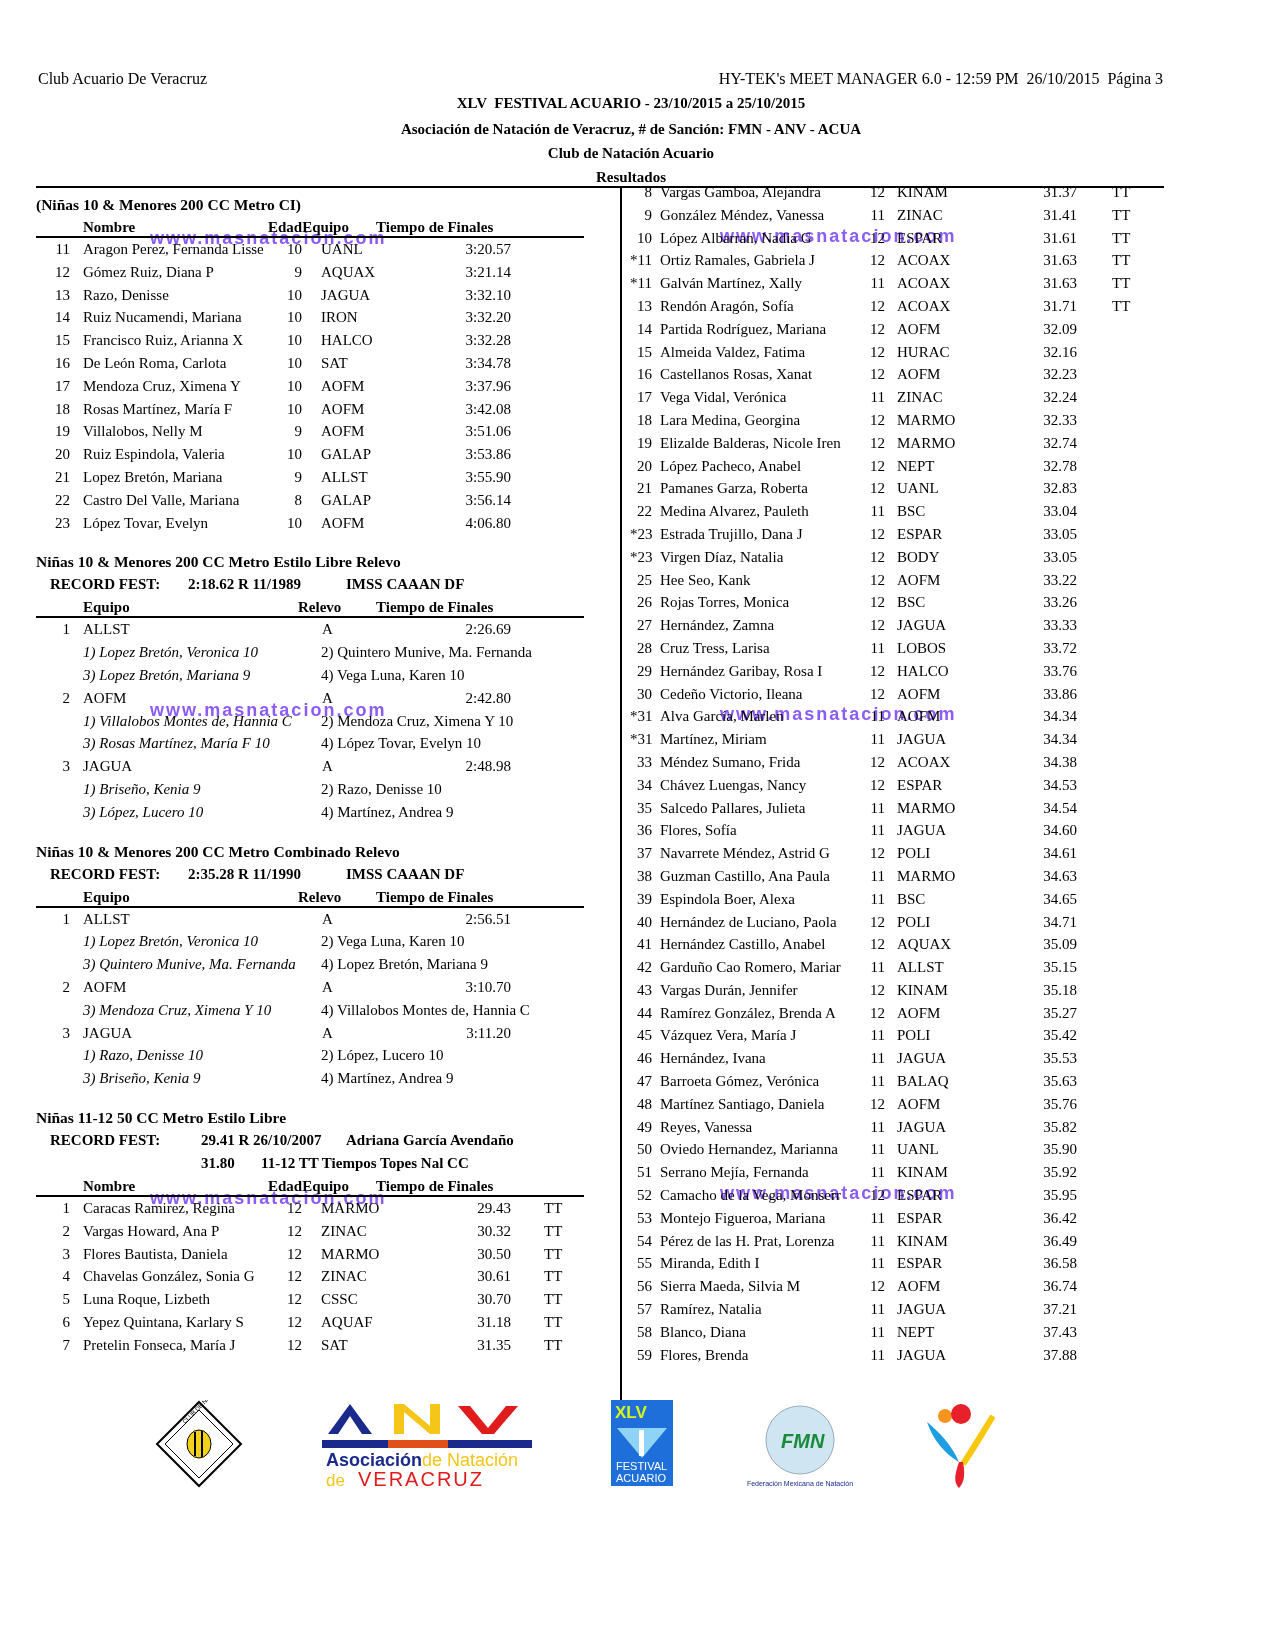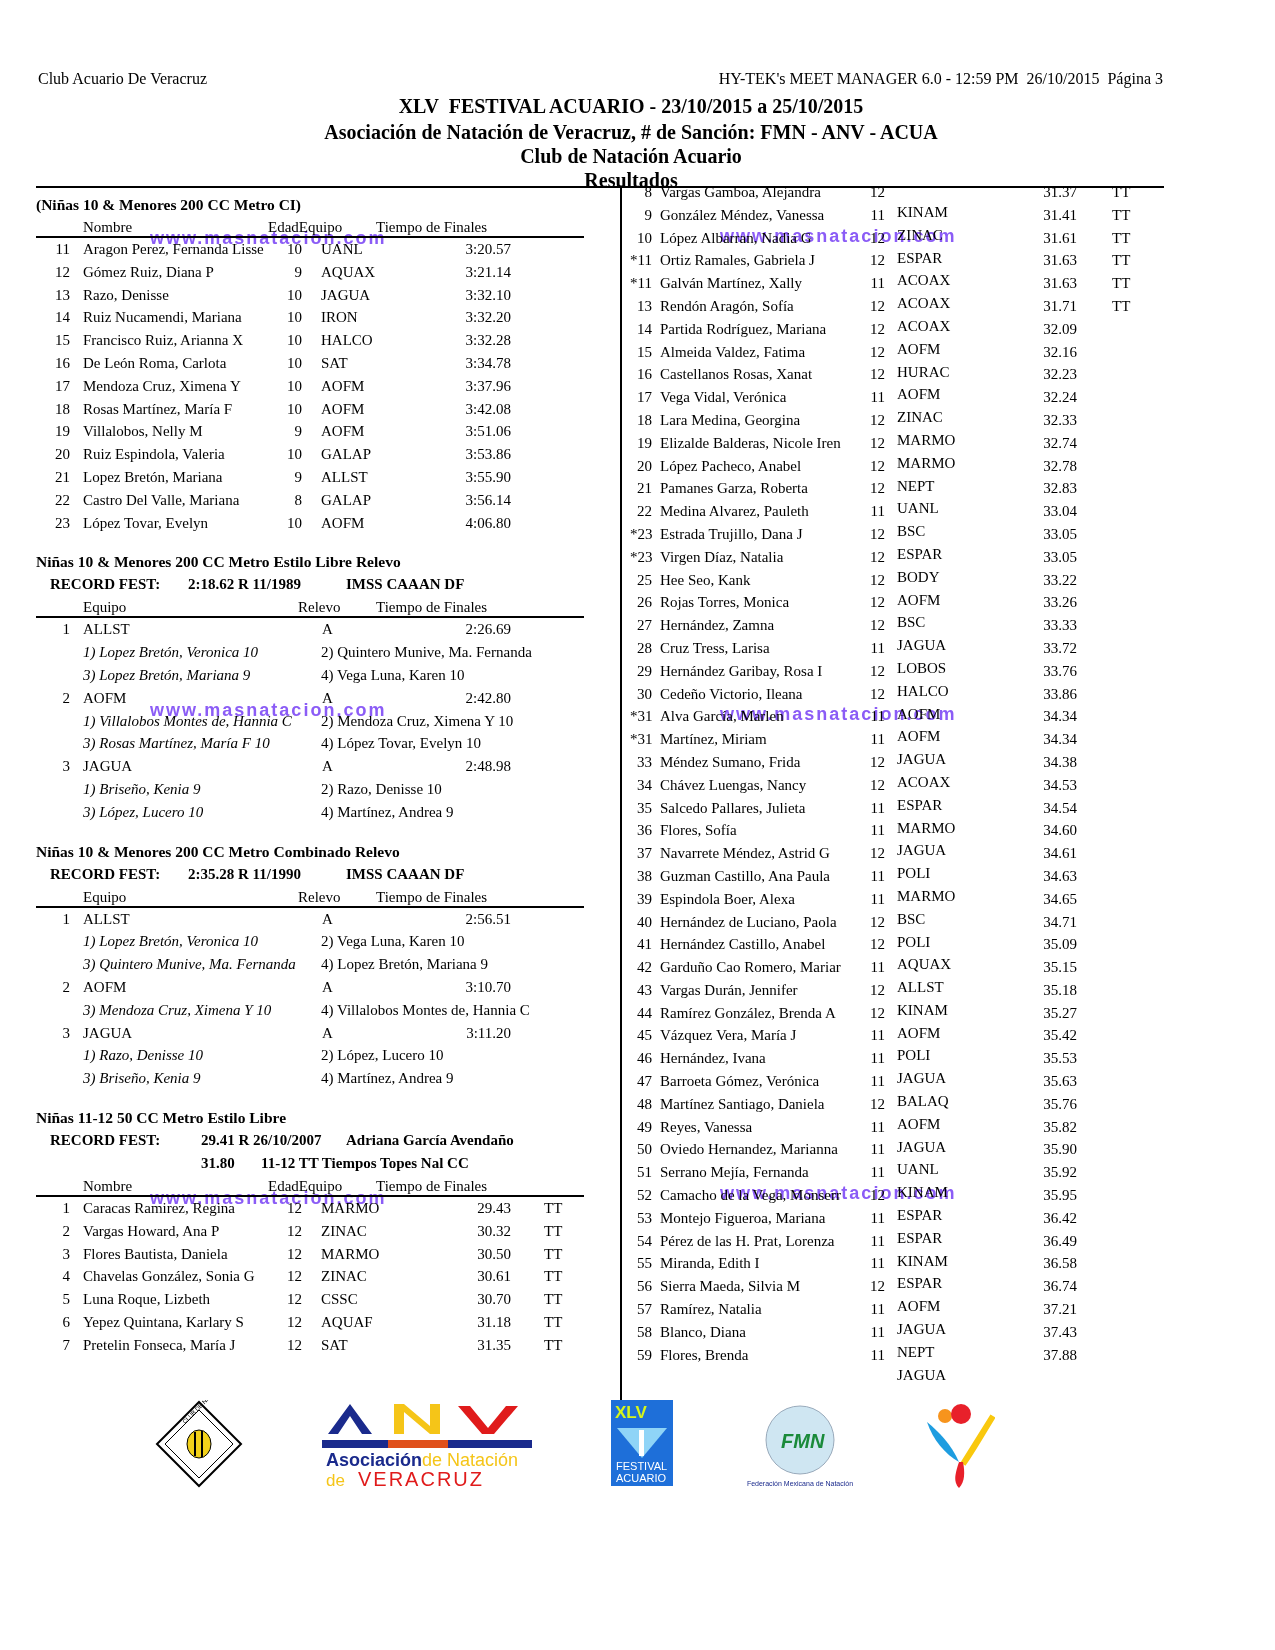--- a/index.html
+++ b/index.html
@@ -1,51 +1,51 @@
 <!DOCTYPE html>
 <html><head>
 <meta charset="utf-8">
 <style>
   * { box-sizing: border-box; margin: 0; padding: 0; }
   html, body { width: 1275px; height: 1650px; background: #ffffff; }
   body { position: relative; font-family: "Liberation Serif", "DejaVu Serif", serif; color: #000; font-size: 15px; }
 
   .hdr-left { position: absolute; left: 38px; top: 70px; font-size: 16px; }
   .hdr-right { position: absolute; right: 112px; top: 70px; font-size: 16px; white-space: pre; }
-  .title { position: absolute; left: 0; width: 1275px; text-align: center; font-weight: bold; font-size: 20px; white-space: pre; }
+  .title { position: absolute; left: 0; width: 1275px; text-align: center; font-weight: bold; font-size: 15px; white-space: pre; }
   .t1 { top: 95px; left: 0; width: 1262px; }
   .t2 { top: 121px; left: 0; width: 1262px; }
   .t3 { top: 145px; left: 0; width: 1262px; }
   .t4 { top: 169px; left: 0; width: 1262px; }
   .top-rule { position: absolute; left: 36px; top: 186px; width: 1128px; height: 2px; background: #000; }
   .col-divider { position: absolute; left: 620px; top: 188px; width: 2px; height: 1262px; background: #000; }
 
   .col { position: absolute; }
   .col-left { left: 36px; top: 187px; width: 548px; }
   .col-right { left: 630px; top: 181px; width: 540px; }
 
   .ev-title { font-weight: bold; font-size: 15.5px; height: 23px; line-height: 23px; white-space: nowrap; margin-top: 6px; }
   .rec { font-weight: bold; height: 23px; line-height: 23px; position: relative; white-space: nowrap; }
   .rec span { position: absolute; }
-  .colhdr { font-weight: normal; height: 22px; line-height: 22px; position: relative; border-bottom: 2px solid #000; }
+  .colhdr { font-weight: bold; height: 22px; line-height: 22px; position: relative; border-bottom: 2px solid #000; }
   .colhdr span { position: absolute; white-space: nowrap; }
 
   .row { height: 22.8px; line-height: 22.8px; position: relative; white-space: nowrap; }
   .row span { position: absolute; }
   .c-place { width: 34px; text-align: right; left: 0; }
   .c-name { left: 47px; width: 190px; overflow: hidden; }
   .c-age { left: 242px; width: 24px; text-align: right; }
   .c-team { left: 285px; }
   .c-time { left: 400px; width: 75px; text-align: right; }
   .c-tt { left: 508px; }
 
   .col-right .c-place { width: 22px; }
   .col-right .c-name { left: 30px; width: 195px; }
   .col-right .c-age { left: 225px; width: 30px; }
-  .col-right .c-team { left: 267px; margin-top: 20px; }
+  .col-right .c-team { left: 267px; }
   .col-right .c-time { left: 372px; width: 75px; }
   .col-right .c-tt { left: 482px; }
 
   .rl-team { left: 47px; }
   .rl-relay { left: 286px; }
   .rl-time { left: 400px; width: 75px; text-align: right; }
   .sw-a { left: 47px; font-style: italic; }
   .sw-b { left: 285px; }
 
   .spacer { height: 10px; }

